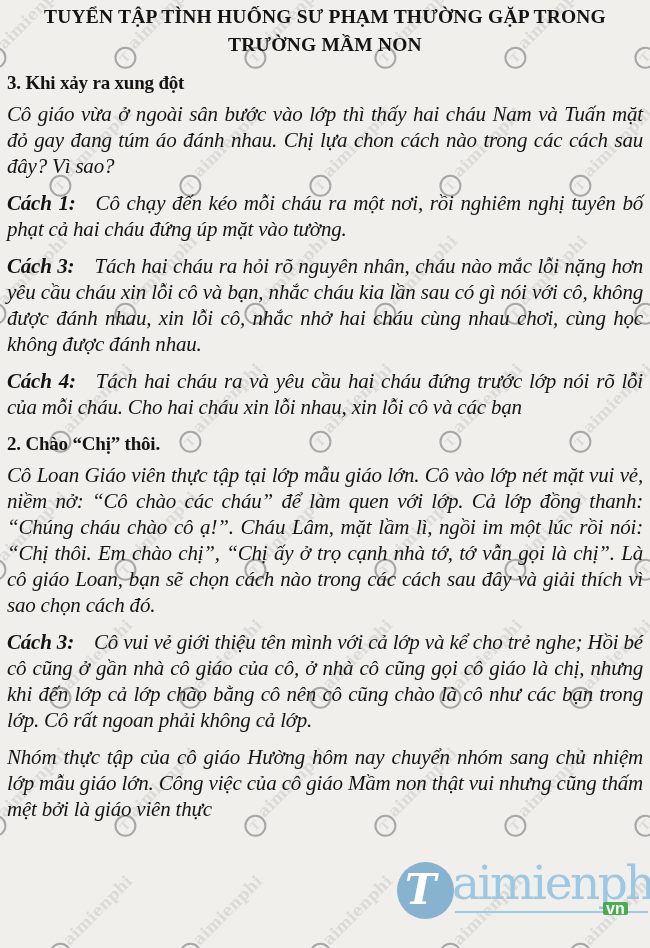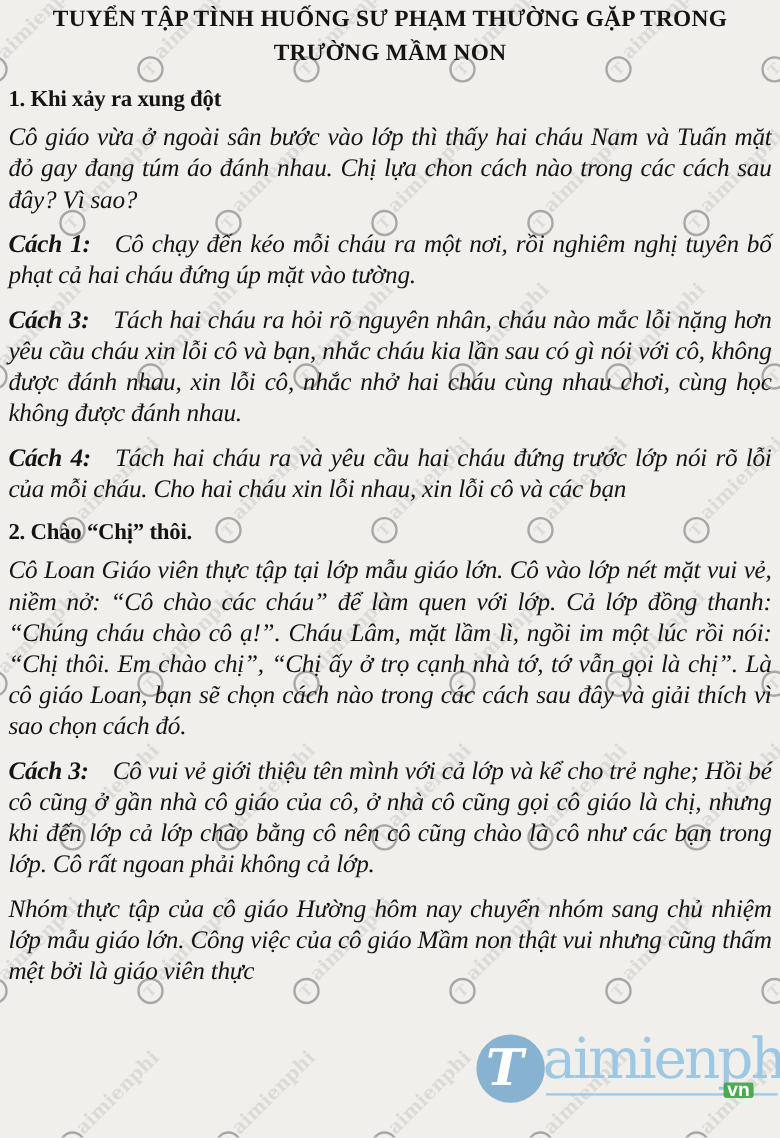--- a/index.html
+++ b/index.html
@@ -117,21 +117,21 @@
     <span class="wm" style="left: 165px; top: 908px;"><span class="wm-c">T</span><span>aimienphi</span></span>
     <span class="wm" style="left: 295px; top: 908px;"><span class="wm-c">T</span><span>aimienphi</span></span>
     <span class="wm" style="left: 425px; top: 908px;"><span class="wm-c">T</span><span>aimienphi</span></span>
     <span class="wm" style="left: 555px; top: 908px;"><span class="wm-c">T</span><span>aimienphi</span></span>
   </div>
 
 <div class="content">
 
   <h1 class="doc-title">TUYỂN TẬP TÌNH HUỐNG SƯ PHẠM THƯỜNG GẶP TRONG TRƯỜNG MẦM NON</h1>
 
-  <h2 class="section-heading">1. Khi xảy ra xung đột</h2>
+  <h2 class="section-heading">3. Khi xảy ra xung đột</h2>
 
   <p class="para"><span class="plabel"></span><span>Cô giáo vừa ở ngoài sân bước vào lớp thì thấy hai cháu Nam và Tuấn mặt đỏ gay đang túm áo đánh nhau. Chị lựa chon cách nào trong các cách sau đây? Vì sao?</span></p>
 
   <p class="para"><span class="plabel">Cách 1:</span><span>Cô chạy đến kéo mỗi cháu ra một nơi, rồi nghiêm nghị tuyên bố phạt cả hai cháu đứng úp mặt vào tường.</span></p>
 
 
   <p class="para"><span class="plabel">Cách 3:</span><span>Tách hai cháu ra hỏi rõ nguyên nhân, cháu nào mắc lỗi nặng hơn yêu cầu cháu xin lỗi cô và bạn, nhắc cháu kia lần sau có gì nói với cô, không được đánh nhau, xin lỗi cô, nhắc nhở hai cháu cùng nhau chơi, cùng học không được đánh nhau.</span></p>
 
   <p class="para"><span class="plabel">Cách 4:</span><span>Tách hai cháu ra và yêu cầu hai cháu đứng trước lớp nói rõ lỗi của mỗi cháu. Cho hai cháu xin lỗi nhau, xin lỗi cô và các bạn</span></p>
 

